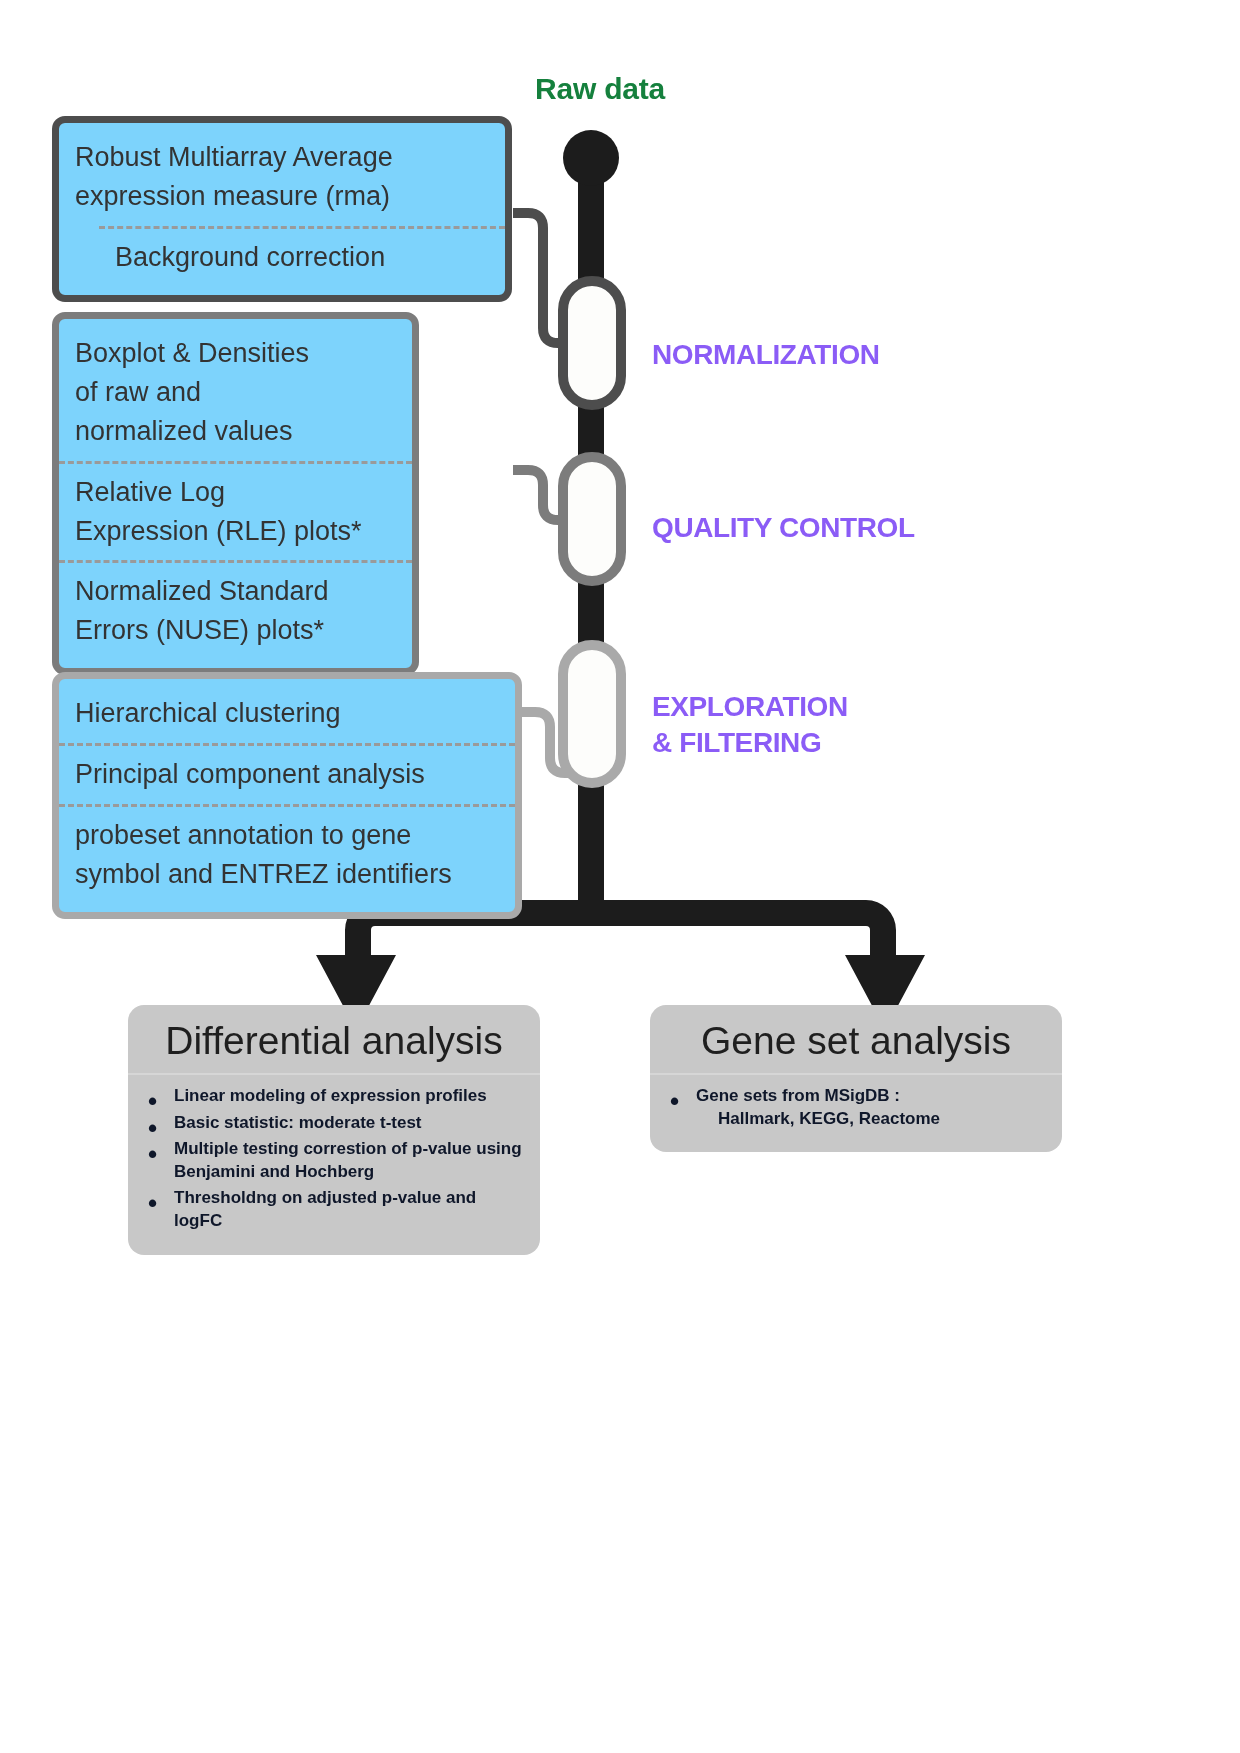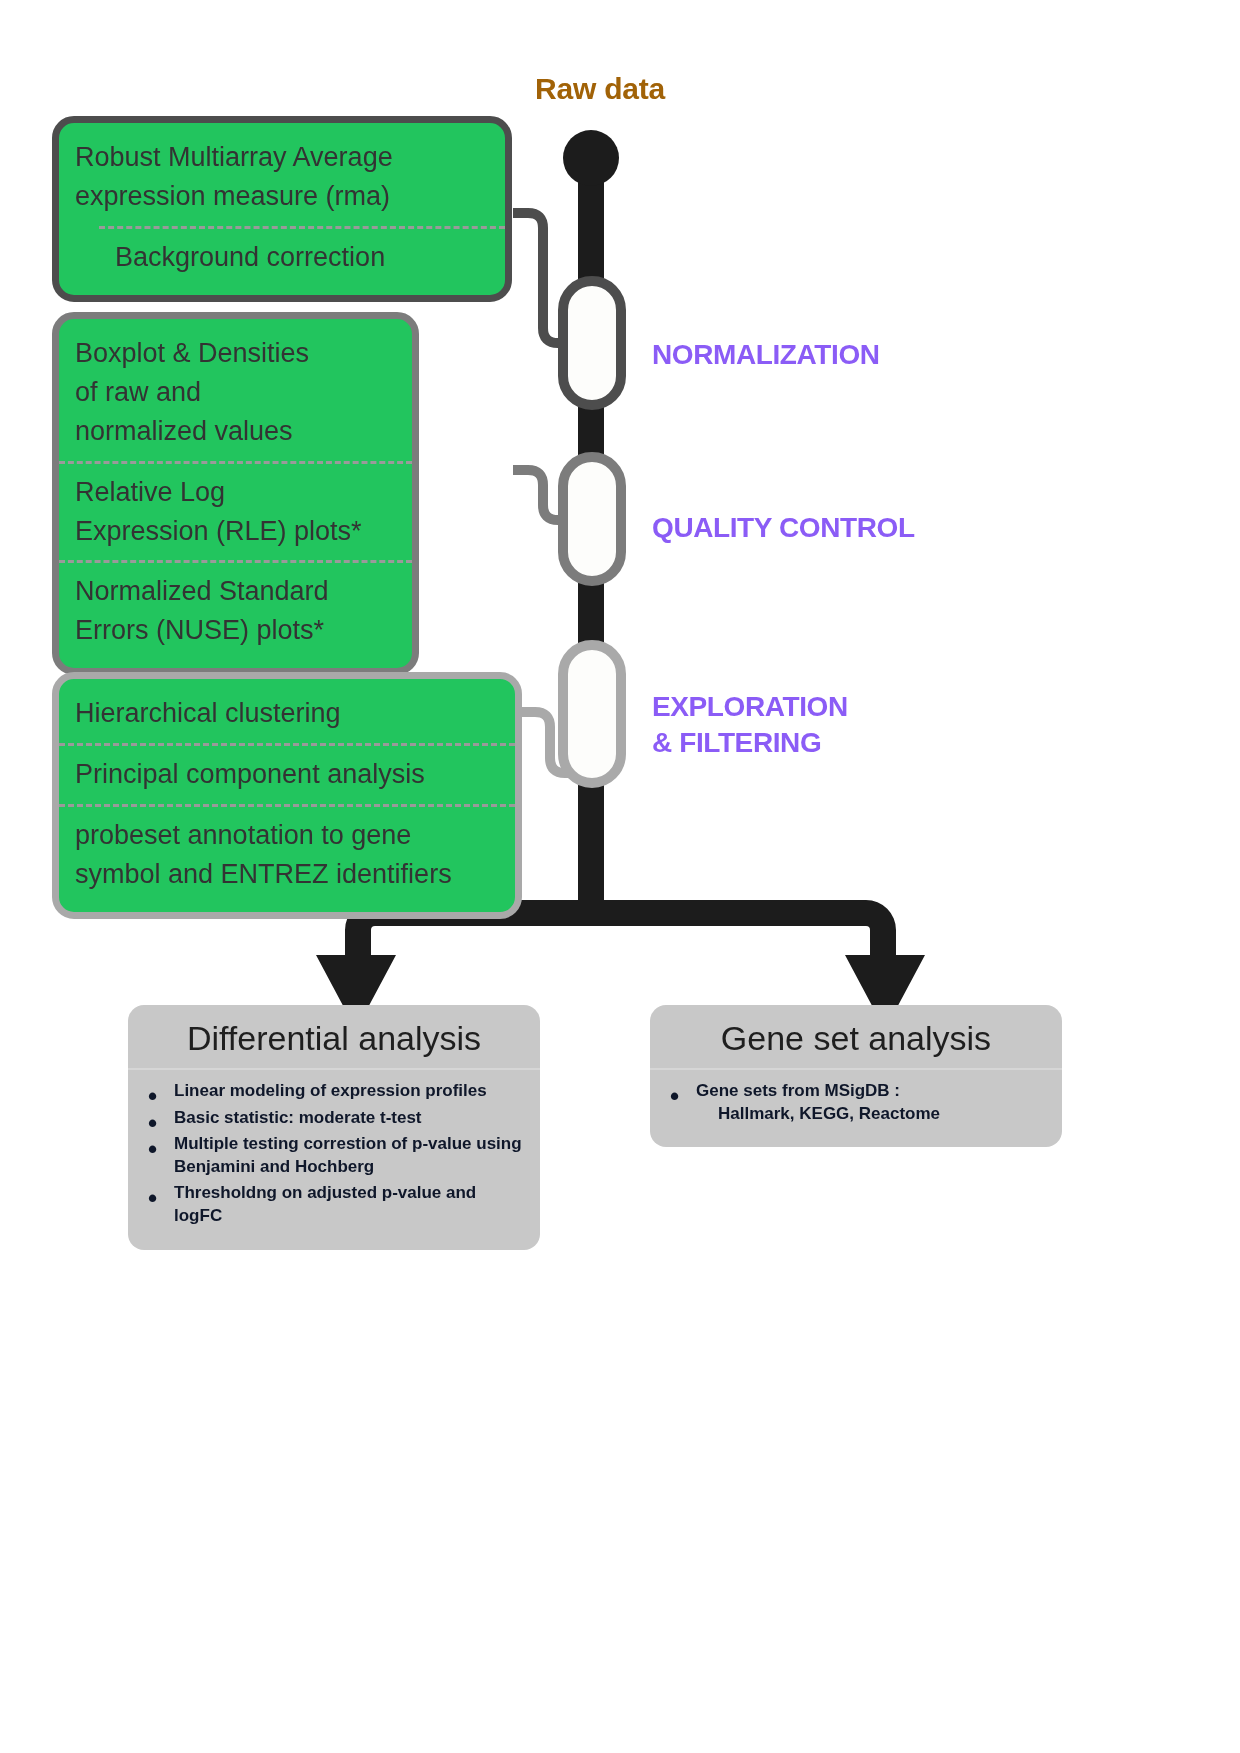--- a/index.html
+++ b/index.html
@@ -35,31 +35,31 @@
   
   .raw-title {
     position: absolute;
     left: 470px;
     top: 72px;
     width: 260px;
     text-align: center;
     font-size: 30px;
     font-weight: bold;
     letter-spacing: -0.2px;
-    color: #a16207;
+    color: #15803d;
   }
 
   
   .stage-box {
     position: absolute;
     box-sizing: border-box;
-    background: #22c55e;
+    background: #7dd3fc;
     border-style: solid;
     border-width: 7px;
-    border-radius: 22px;
+    border-radius: 13px;
     padding: 6px 0 8px 0;
   }
   .stage-box .row {
     font-size: 27px;
     line-height: 1.44;
     padding: 9px 14px 10px 16px;
     color: #333333;
   }
   .stage-box .row + .row {
     border-top: 3px dashed #9a9a9a;
@@ -100,21 +100,21 @@
 
   
   .panel {
     position: absolute;
     box-sizing: border-box;
     background: #c8c8c8;
     border-radius: 16px;
     padding: 0;
   }
   .panel-title {
-    font-size: 34px;
+    font-size: 39px;
     text-align: center;
     color: #1f1f1f;
     padding: 14px 10px 10px 10px;
     border-bottom: 2px solid #d6d6d6;
   }
   .panel-list {
     list-style: none;
     margin: 0;
     padding: 10px 16px 18px 18px;
   }

